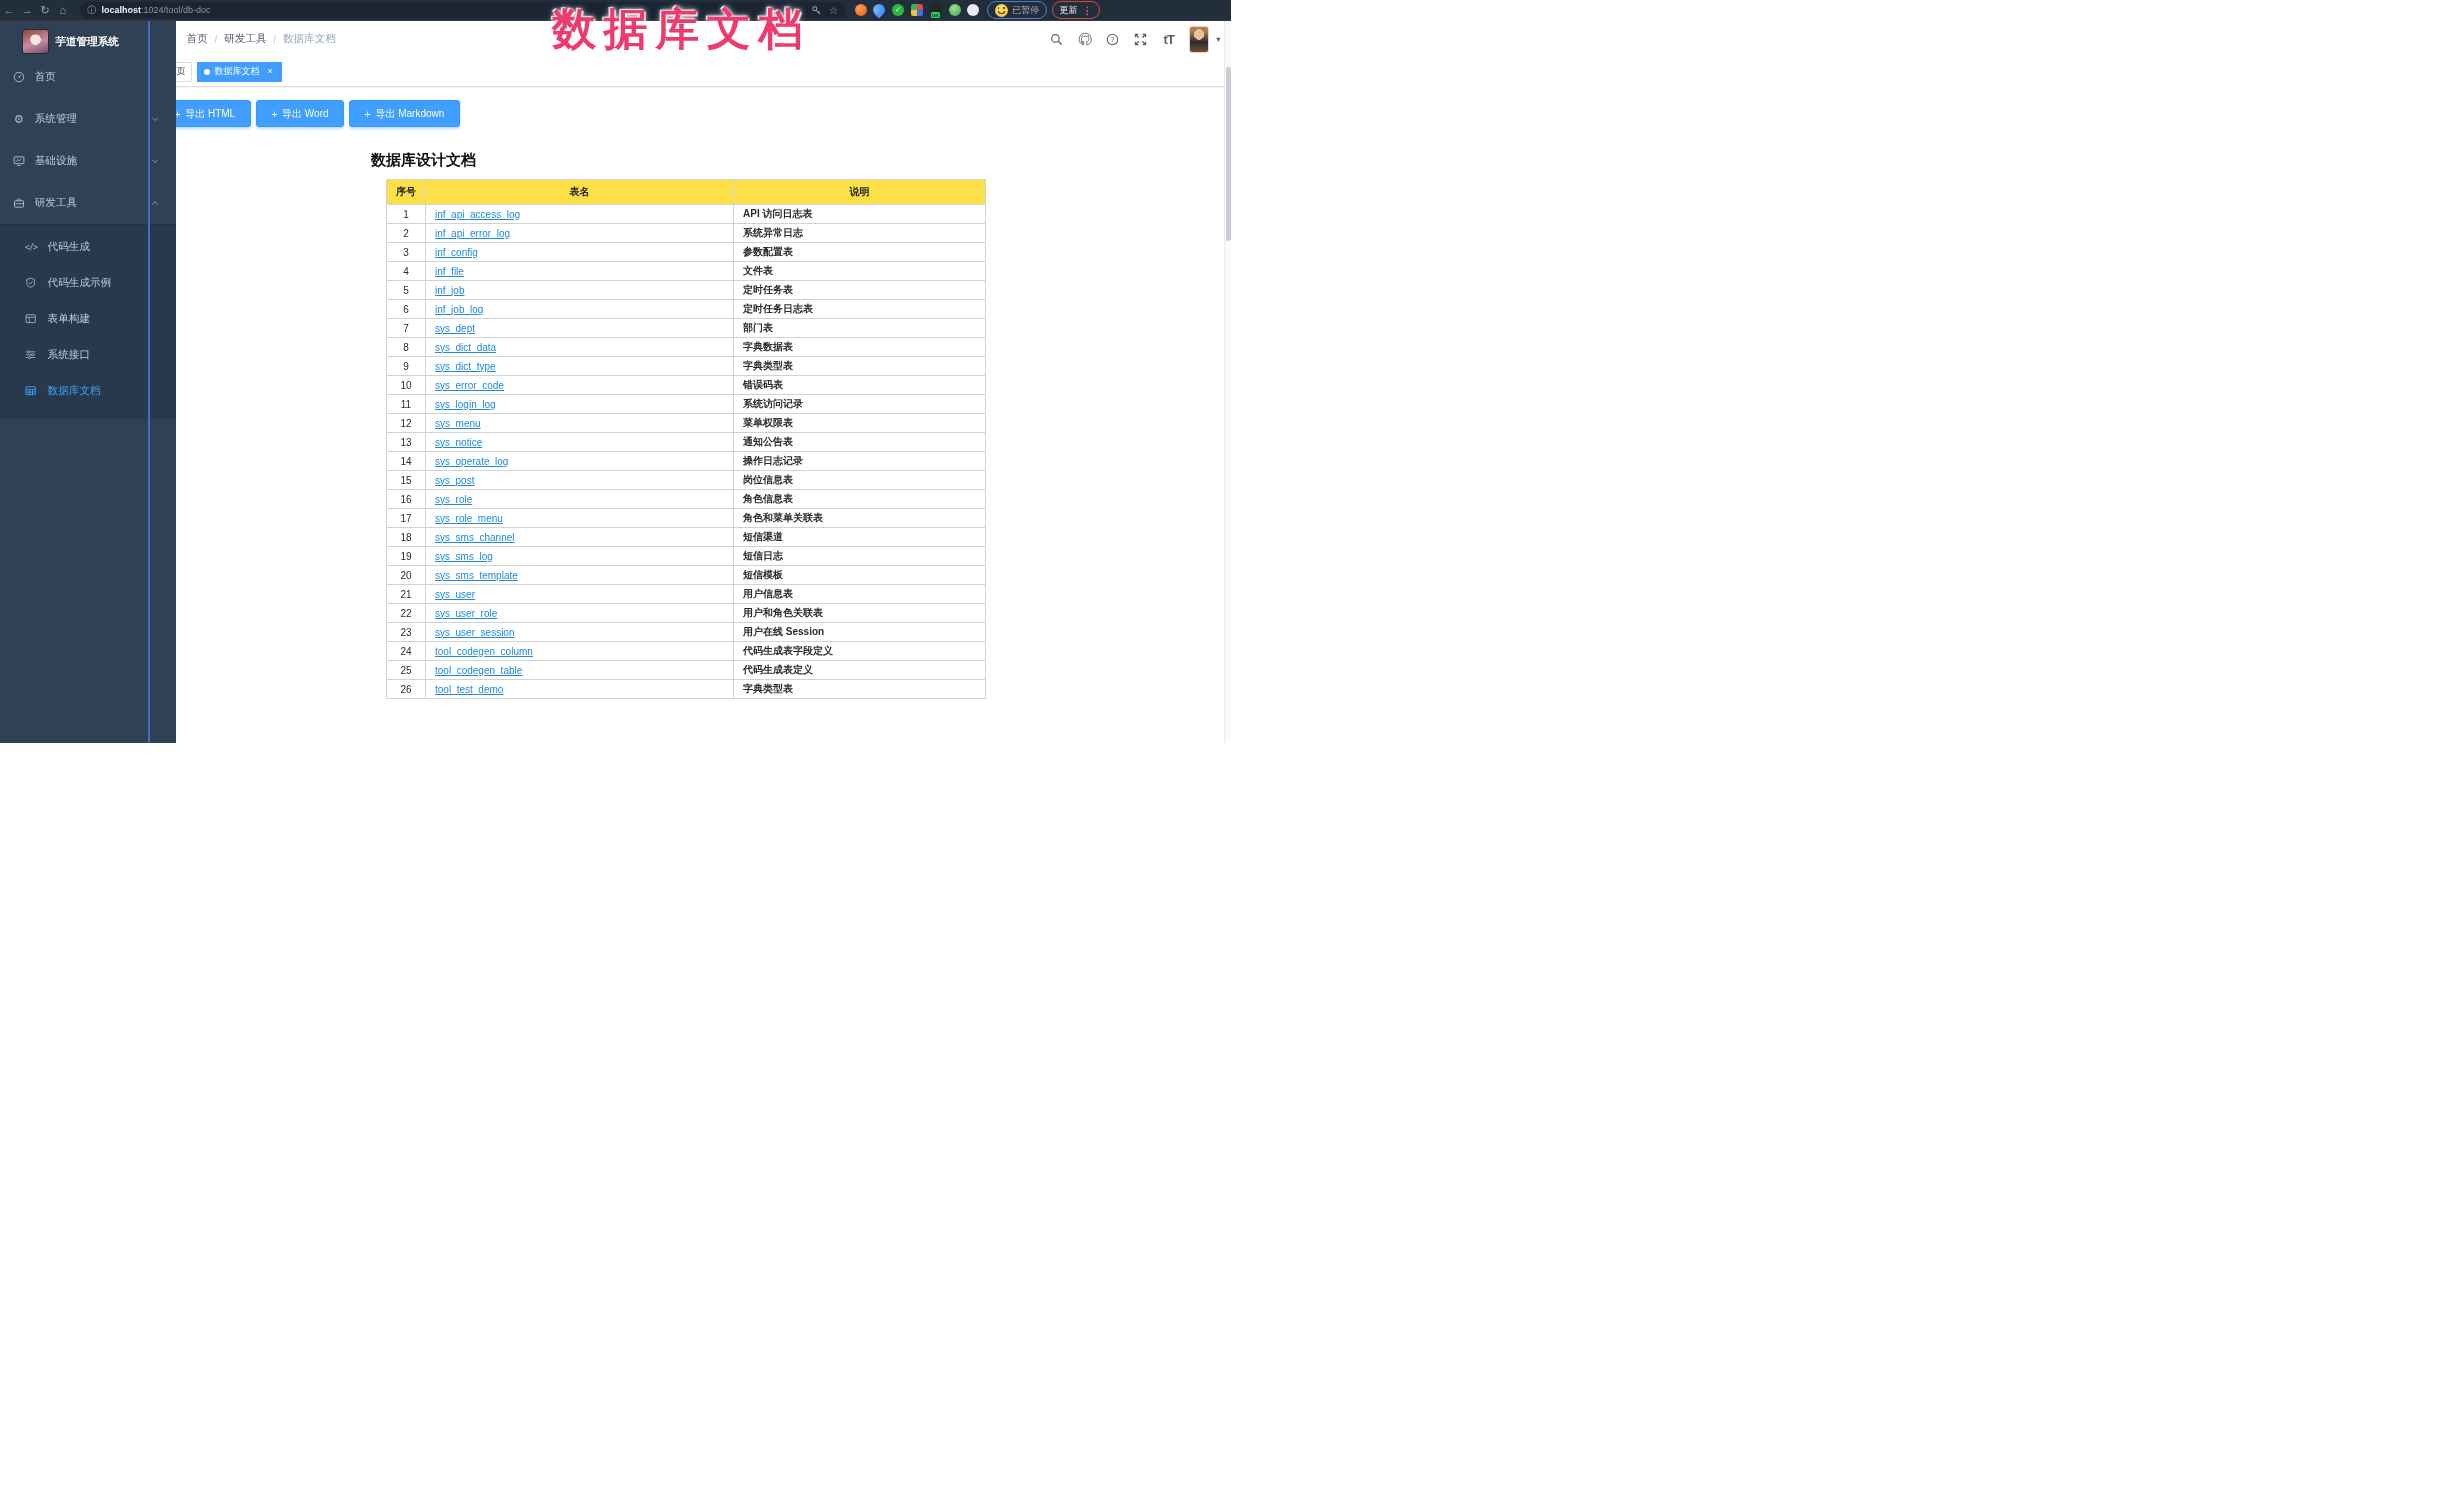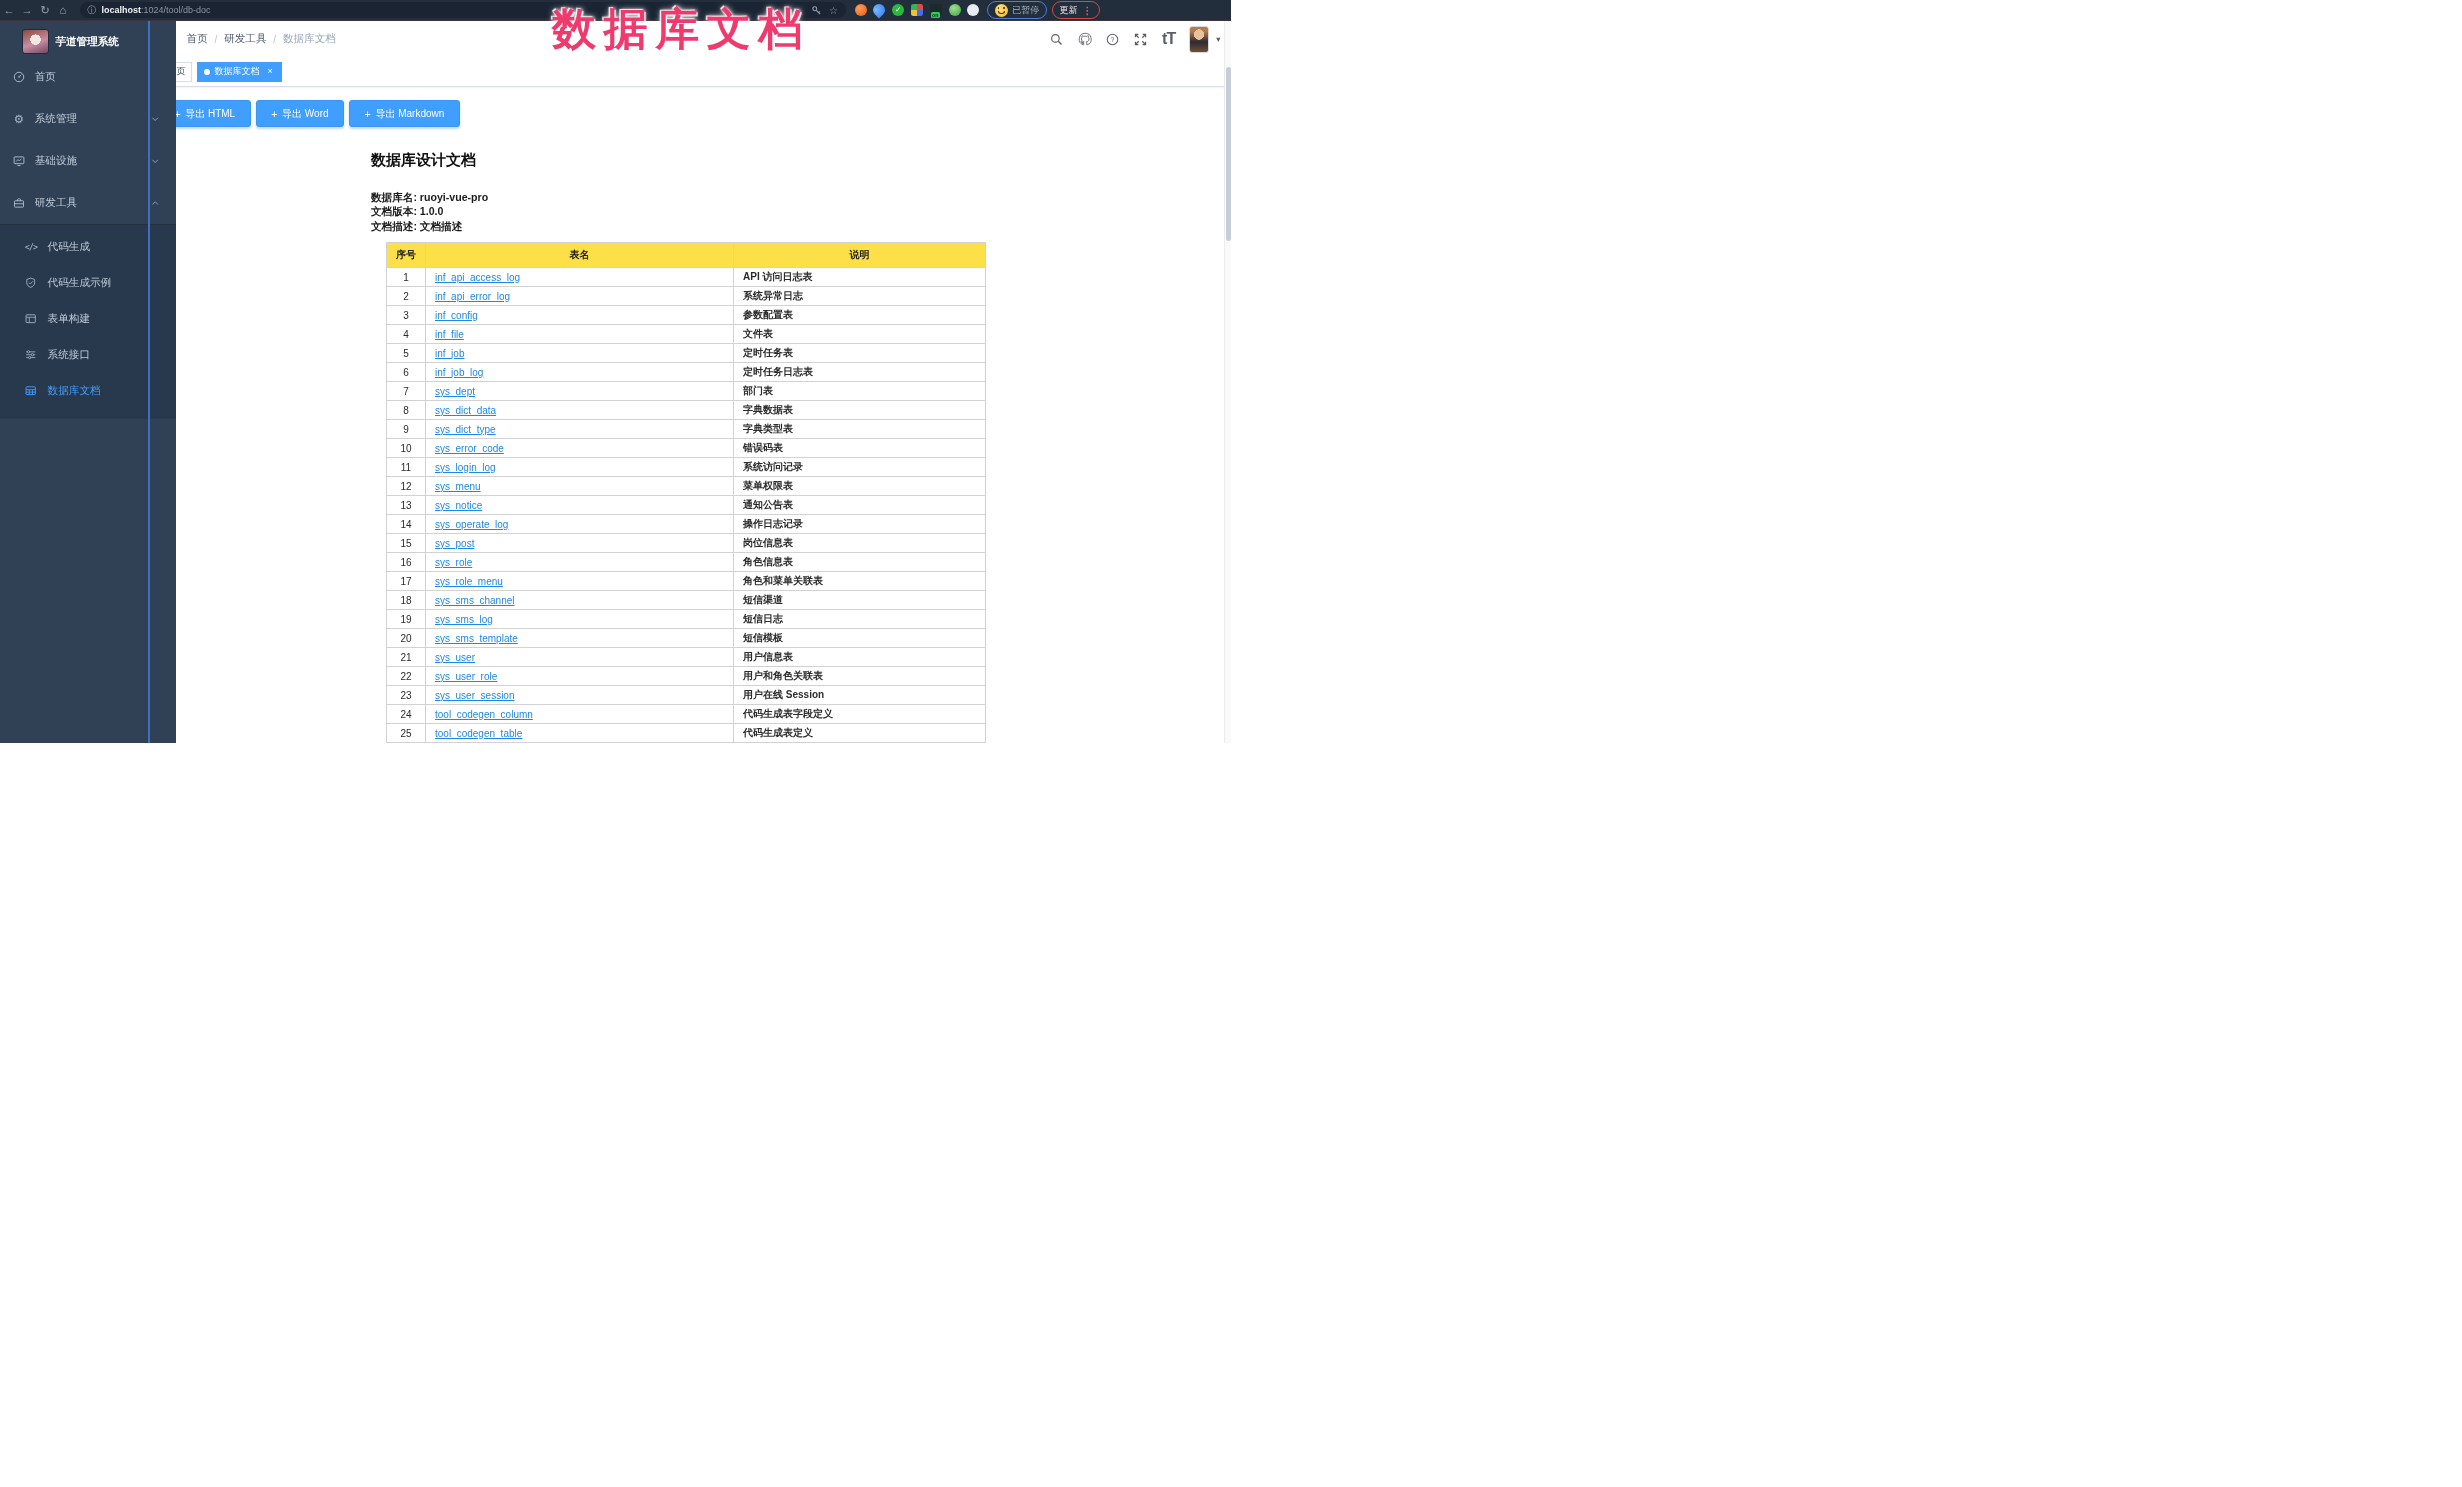--- a/index.html
+++ b/index.html
@@ -60,21 +60,21 @@
   .main { position:absolute; left:149px; top:21px; right:0; bottom:0; background:#fff; }
   .app-header { height:36px; display:flex; align-items:center; padding:0 10.6px; background:#fff; position:relative; box-shadow:0 0.8px 2.3px rgba(0,0,0,.07); }
   .fold { width:15px; height:15px; color:#5a5e66; cursor:pointer; }
   .crumbs { display:flex; align-items:center; margin-left:12px; font-size:10.6px; }
   .crumb { color:#515a6e; cursor:pointer; }
   .crumb.plain { cursor:default; }
   .crumb.last { color:#97a8be; cursor:default; }
   .crumb-sep { color:#c0c4cc; margin:0 6.8px; font-size:10px; }
   .hdr-right { margin-left:auto; display:flex; align-items:center; gap:13px; color:#5a5e66; }
   .hdr-ico { width:15px; height:15px; display:inline-flex; align-items:center; justify-content:center; cursor:pointer; }
-  .font-ico { font-size:16px; font-weight:bold; letter-spacing:-0.8px; }
+  .font-ico { font-size:13px; font-weight:bold; letter-spacing:-0.8px; }
   .avatar { width:20px; height:27px; border-radius:3px; cursor:pointer; background:
      radial-gradient(circle at 50% 30%, #e8c39a 0 26%, transparent 27%),
      linear-gradient(180deg, #b57a4e 0 18%, #2e2a33 60%, #6e4f35); border:0.8px solid #d9d9d9; }
   .caret { font-size:8.3px; color:#5a5e66; cursor:pointer; margin-left:-6px; }
 
   .tags-bar { height:30px; display:flex; align-items:center; padding-left:11.4px; gap:4.6px; border-bottom:0.8px solid #d8dce5; box-shadow:0 0.8px 2.3px 0 rgba(0,0,0,.08); position:relative; background:#fff; }
   .tag { height:20px; display:inline-flex; align-items:center; padding:0 6px; border:0.8px solid #d8dce5; background:#fff; color:#495060; font-size:9px; cursor:pointer; }
   .tag.active { background:#409eff; border-color:#409eff; color:#fff; }
   .tag .dot { width:6px; height:6px; border-radius:50%; background:#fff; margin-right:4.6px; }
   .tag .tag-close { margin-left:5.3px; font-size:9px; line-height:1; border-radius:50%; width:10.6px; text-align:center; }
@@ -316,25 +316,20 @@
           <span>导出 Word</span>
         </span>
       <span class="btn">
           <span class="plus">+</span>
           <span>导出 Markdown</span>
         </span>
     </div>
 
     <div class="doc">
       <div class="doc-title">数据库设计文档</div>
-      <div class="doc-meta">
-        <div><span>数据库名:</span> <span>ruoyi-vue-pro</span></div>
-        <div><span>文档版本:</span> <span>1.0.0</span></div>
-        <div><span>文档描述:</span> <span>文档描述</span></div>
-      </div>
       <table class="doc-table">
         <colgroup>
             <col class="col-idx">
             <col class="col-name">
             <col class="col-desc">
           </colgroup>
         <thead>
           <tr>
             <th>序号</th>
             <th>表名</th>

